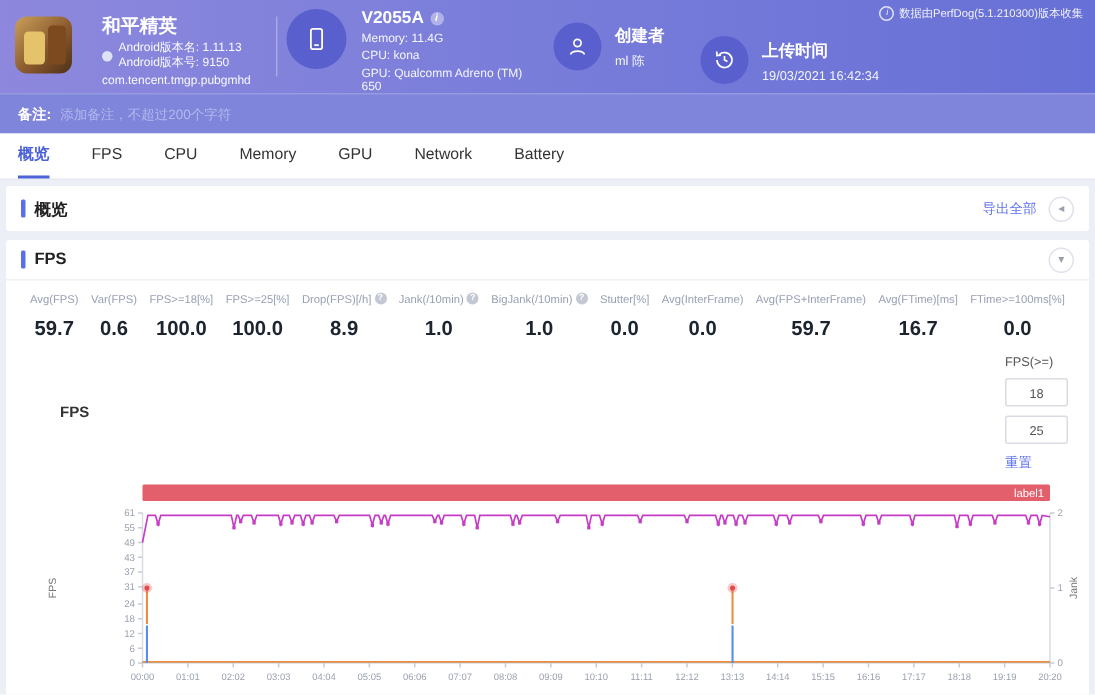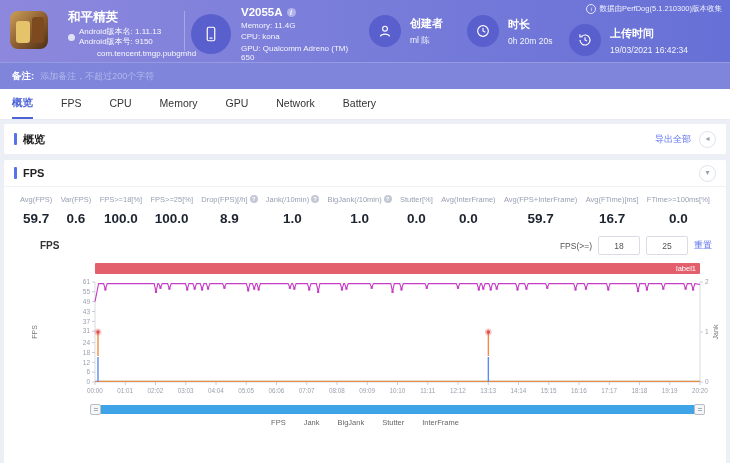--- a/index.html
+++ b/index.html
@@ -8,23 +8,23 @@
   .header{position:relative;height:62px;background:linear-gradient(90deg,#8d88dd 0%,#7a7eda 45%,#6770d6 100%);display:flex;align-items:center;color:#fff;}
   .h-app{display:flex;align-items:flex-start;gap:20px;padding:8px 0 0 10px;width:168px;flex:0 0 auto;}
   .app-icon{width:38px;height:38px;border-radius:8px;flex:0 0 auto;background:linear-gradient(135deg,#caa05a 0%,#8a5a2e 55%,#4d3016 100%);position:relative;overflow:hidden;}
   .app-icon:before{content:"";position:absolute;left:6px;top:10px;width:14px;height:22px;background:#e4c36a;border-radius:3px;}
   .app-icon:after{content:"";position:absolute;right:4px;top:6px;width:12px;height:26px;background:#7d4a20;border-radius:3px;}
   .app-meta{line-height:1.1;}
   .app-name{font-size:12.5px;font-weight:bold;margin-bottom:3px;}
   .app-vers{display:flex;align-items:center;gap:4px;}
   .android-dot{width:7px;height:7px;border-radius:50%;background:#dfe2f4;flex:0 0 auto;}
   .app-ver-line{font-size:8px;color:rgba(255,255,255,.95);line-height:1.25;}
-  .app-pkg{font-size:8px;color:rgba(255,255,255,.95);margin-top:3px;margin-left:29px;}
+  .app-pkg{font-size:8px;color:rgba(255,255,255,.95);margin-top:3px;}
   .vsep{width:1px;height:40px;background:rgba(255,255,255,.3);margin:0 6px;flex:0 0 auto;}
-  .h-device{display:flex;align-items:center;gap:10px;padding-top:6px;width:172px;flex:0 0 auto;}
+  .h-device{display:flex;align-items:flex-start;gap:10px;padding-top:6px;width:172px;flex:0 0 auto;}
   .circ{border-radius:50%;background:#5a5fce;display:flex;align-items:center;justify-content:center;flex:0 0 auto;}
   .circ.dev{width:40px;height:40px;}
   .circ.sm{width:32px;height:32px;}
   .dev-name{font-size:11.5px;font-weight:bold;display:flex;align-items:center;gap:4px;}
   .i-badge{display:inline-flex;align-items:center;justify-content:center;width:9px;height:9px;border-radius:50%;background:rgba(255,255,255,.4);color:#fff;font-size:7px;font-style:italic;font-weight:bold;}
   .dev-line{font-size:8px;color:rgba(255,255,255,.92);margin-top:2.5px;}
   .h-kv{display:flex;align-items:center;gap:9px;flex:0 0 auto;}
   .h-kv .kv-label{font-size:11px;font-weight:bold;}
   .h-kv .kv-value{font-size:8.5px;color:rgba(255,255,255,.92);margin-top:4px;}
   .kv-creator{width:98px;margin-left:6px;}
@@ -56,21 +56,21 @@
   .stats-row{display:flex;justify-content:space-between;padding:8px 14px 0 14px;}
   .stat{text-align:center;padding:0 2px;}
   .stat-label{font-size:7.5px;color:#98a0b3;white-space:nowrap;display:flex;align-items:flex-start;gap:2px;justify-content:center;}
   .stat-value{font-size:13.5px;font-weight:bold;color:#1c2430;margin-top:7px;}
   .help-q{display:inline-flex;align-items:center;justify-content:center;width:8px;height:8px;border-radius:50%;background:#c3c8d4;color:#fff;font-size:6px;font-weight:bold;}
   .stats-row2{padding:12px 14px 0 14px;display:flex;}
   .stats-row2 .stat{text-align:center;}
   
   .chart-ctl{display:flex;align-items:center;padding:10px 14px 0 36px;}
   .chart-title{font-size:10px;font-weight:bold;color:#333;}
-  .ctl-right{margin-left:auto;display:flex;align-items:center;gap:6px;}
+  .ctl-right{margin-left:auto;display:flex;gap:6px;flex-direction:column;}
   .ctl-label{font-size:8.5px;color:#555;}
   .thr-input{width:36px;height:15px;border:1px solid #d9dce4;border-radius:2px;font-size:8.5px;color:#555;text-align:center;font-family:"Liberation Sans",sans-serif;outline:none;}
   
   .label-bar{margin:8px 0 2px 91px;width:605px;height:11px;background:#e25f6b;border-radius:1px;display:flex;align-items:center;justify-content:flex-end;padding-right:4px;box-sizing:border-box;}
   .label-bar span{color:#fff;font-size:7.5px;}
   .chart-wrap{position:relative;}
   
   .dz{position:relative;margin:1px 0 0 91px;width:605px;height:9px;background:#3fa3e8;border-radius:2px;}
   .dz-handle{position:absolute;top:-1px;width:11px;height:11px;background:#f5f6f8;border:1px solid #b8bdc6;border-radius:2px;box-sizing:border-box;}
   .dz-handle:before{content:"";position:absolute;left:2.5px;top:3px;width:4px;height:0;border-top:1px solid #aab0ba;box-shadow:0 2px 0 #aab0ba;}
@@ -120,32 +120,20 @@
   <div class="h-kv kv-creator">
     <div class="circ sm">
       <svg width="16" height="16" viewBox="0 0 24 24" fill="none" stroke="#fff" stroke-width="1.7">
         <circle cx="12" cy="8.5" r="3.6"></circle>
           <path d="M5 20c1.6-4.4 12.4-4.4 14 0"></path>
       </svg>
     </div>
     <div>
       <div class="kv-label">创建者</div>
       <div class="kv-value">ml 陈</div>
-    </div>
-  </div>
-  <div class="h-kv kv-duration">
-    <div class="circ sm">
-      <svg width="16" height="16" viewBox="0 0 24 24" fill="none" stroke="#fff" stroke-width="1.7">
-        <circle cx="12" cy="12" r="8"></circle>
-          <polyline points="12,7.5 12,12 15.5,13.8"></polyline>
-      </svg>
-    </div>
-    <div>
-      <div class="kv-label">时长</div>
-      <div class="kv-value">0h 20m 20s</div>
     </div>
   </div>
   <div class="h-kv kv-upload">
     <div class="circ sm">
       <svg width="16" height="16" viewBox="0 0 24 24" fill="none" stroke="#fff" stroke-width="1.7">
         <path d="M4.5 12a7.5 7.5 0 1 0 2.2-5.3"></path>
           <polyline points="4.2,3.5 4.5,7.5 8.4,7.2"></polyline>
           <polyline points="12,8 12,12 15,13.5"></polyline>
       </svg>
     </div>

